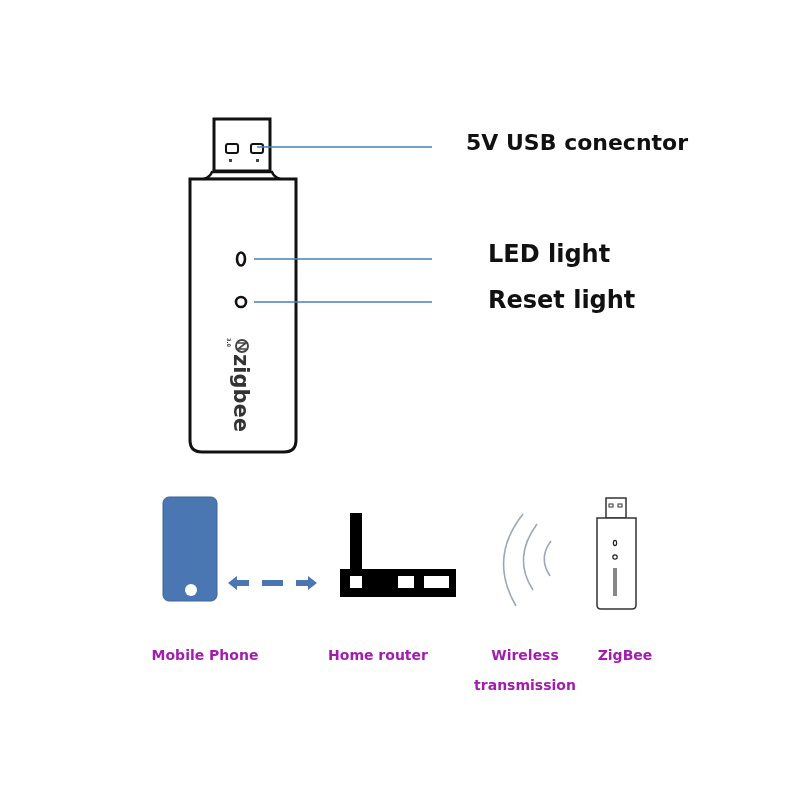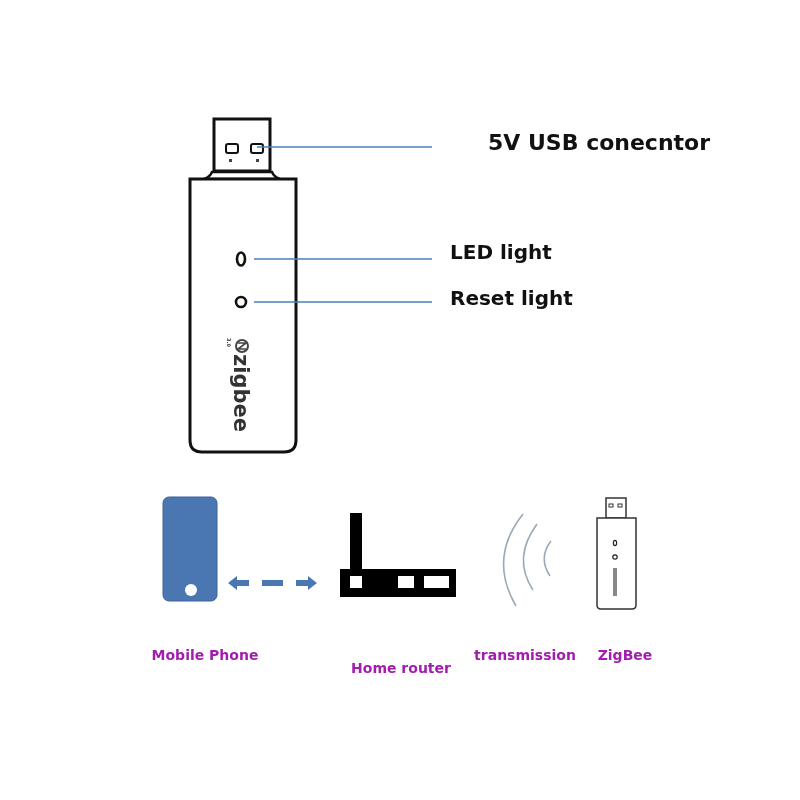--- a/index.html
+++ b/index.html
@@ -1,22 +1,22 @@
 <!DOCTYPE html>
 <html><head>
 <meta charset="utf-8">
 <style>
   html, body { margin: 0; padding: 0; background: #ffffff; }
   body { width: 800px; height: 800px; position: relative; overflow: hidden;
          font-family: "Liberation Sans", "DejaVu Sans", sans-serif; }
   svg { position: absolute; left: 0; top: 0; }
   .callout { position: absolute; font-weight: bold; color: #111; white-space: nowrap;
              font-family: "DejaVu Sans", "Liberation Sans", sans-serif; }
-  .callout.small { font-size: 22px; left: 466px; top: 130px; margin-left: 22px; }
-  .callout.big { font-size: 20px; left: 450px; }
+  .callout.small { font-size: 22px; left: 466px; top: 130px; }
+  .callout.big { font-size: 24px; left: 488px; }
   .cap { position: absolute; font-weight: bold; font-size: 14px; color: #a21caf; text-align: center;
          font-family: "DejaVu Sans", "Liberation Sans", sans-serif; white-space: nowrap; line-height: 30px; }
   .zig { position: absolute; font-family: "DejaVu Sans", sans-serif; font-weight: bold; color: #333;
          transform-origin: left top; white-space: nowrap; }
 </style>
 </head>
 <body>
 
 <svg width="800" height="800">
 
@@ -82,19 +82,20 @@
 </svg>
 
 <div class="zig" style="left:233px; top:354px; font-size:21px; transform: rotate(90deg) translate(0,-20px);">zigbee</div>
 <div class="zig" style="left:232px; top:338px; font-size:5px; transform: rotate(90deg);">3.0</div>
 
 <div class="callout small">5V USB conecntor</div>
 <div class="callout big" style="top:240px;">LED light</div>
 <div class="callout big" style="top:286px;">Reset light</div>
 
 <div class="cap" style="left:150px; top:640px; width:110px;">Mobile Phone</div>
-<div class="cap" style="left:347px; top:640px; width:108px;margin-top:13px;">Home router</div>
+<div class="cap" style="left:324px; top:640px; width:108px;">Home router</div>
 <div class="cap" style="left:472px; top:640px; width:106px;">
+  <div>Wireless</div>
   <div>transmission</div>
 </div>
 <div class="cap" style="left:580px; top:640px; width:90px;">
   <div>ZigBee</div>
 </div>
 
 </body></html>

